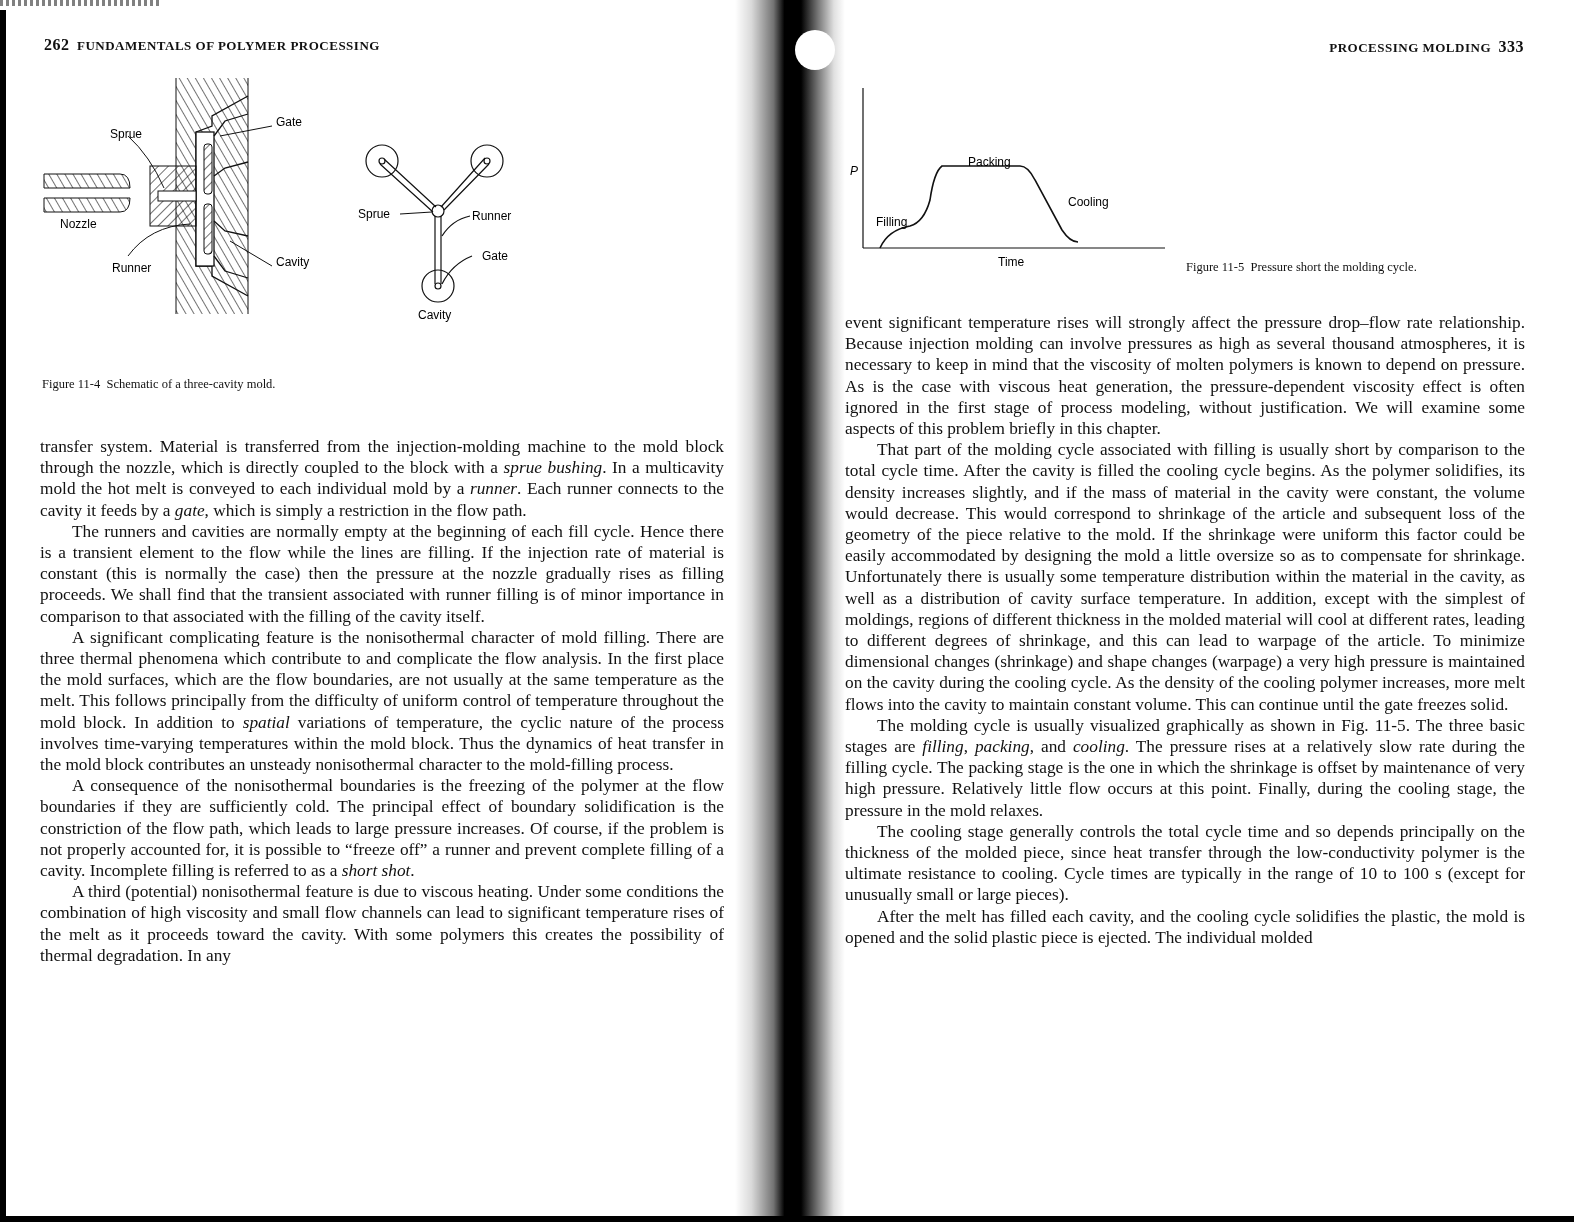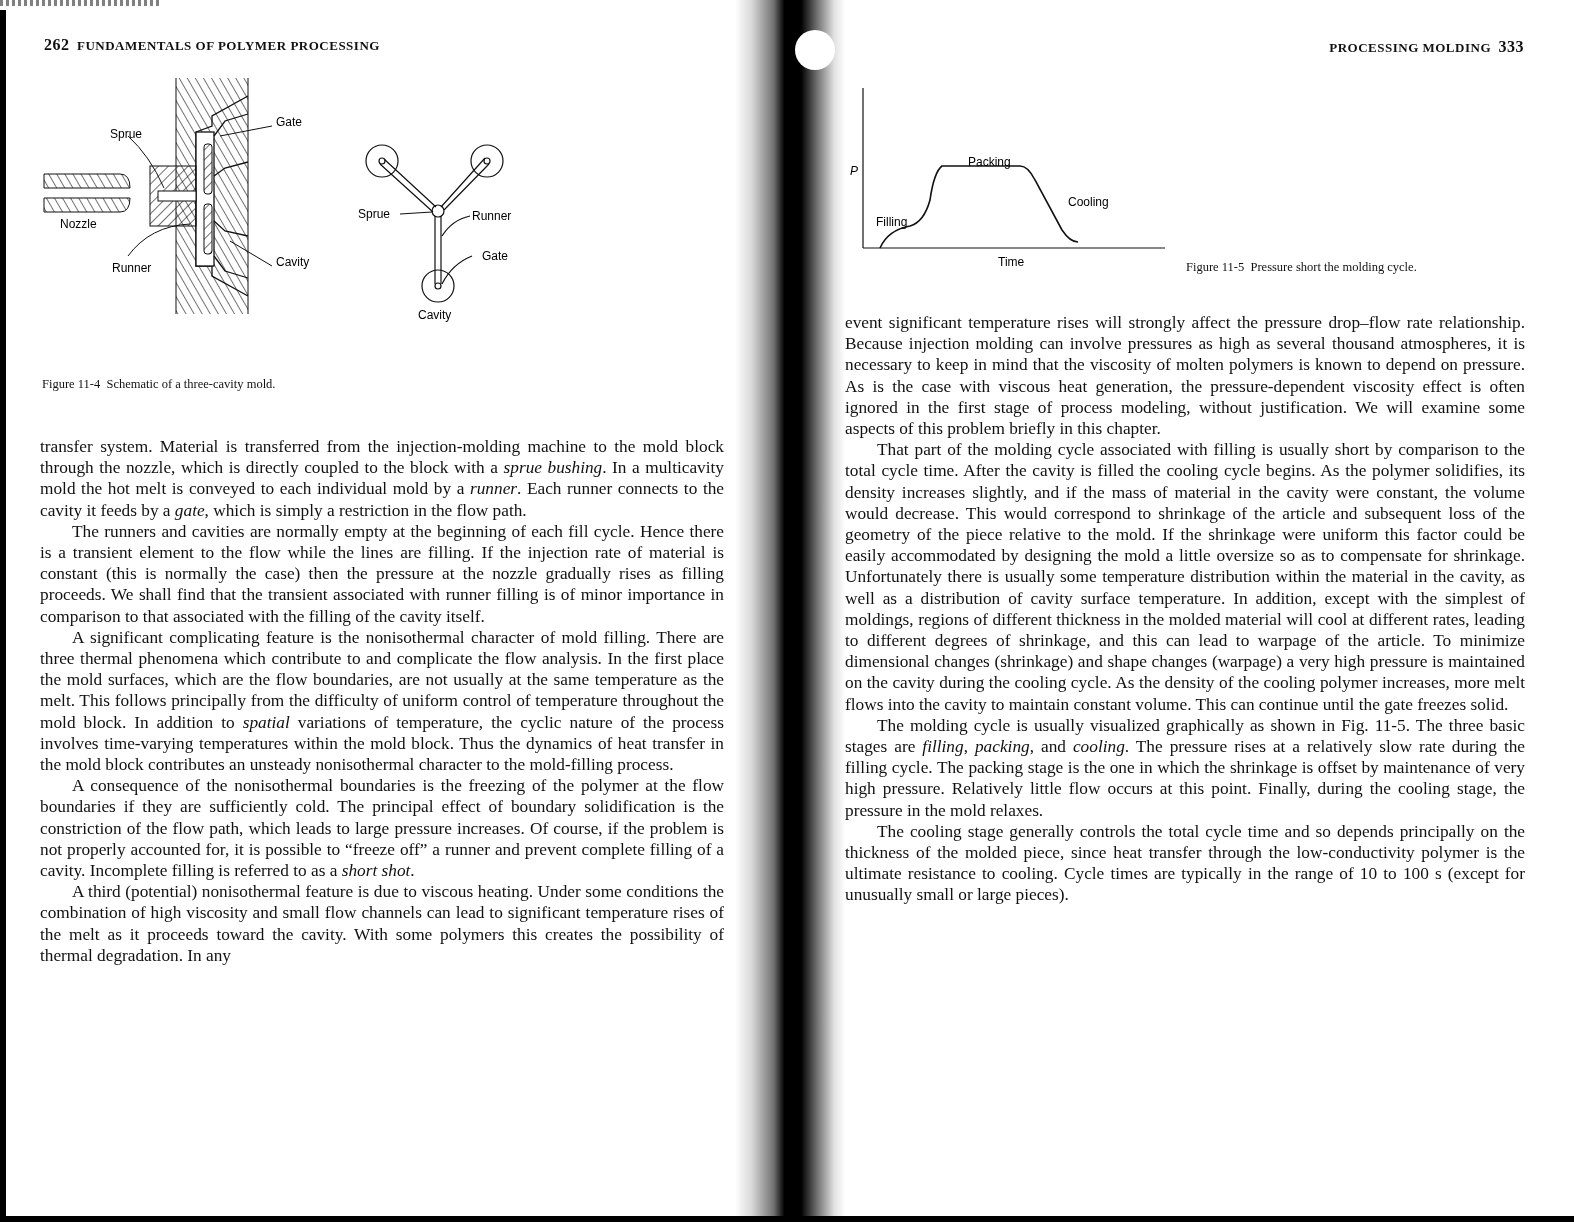--- a/index.html
+++ b/index.html
@@ -146,15 +146,16 @@
     <b>Figure 11-5</b>&nbsp;
     <span>Pressure short the molding cycle.</span>
   </div>
 </div>
 
 <div class="body-text right-body" id="right-body">
     <p class=""><span>event significant temperature rises will strongly affect the pressure drop–flow rate relationship. Because injection molding can involve pressures as high as several thousand atmospheres, it is necessary to keep in mind that the viscosity of molten polymers is known to depend on pressure. As is the case with viscous heat generation, the pressure-dependent viscosity effect is often ignored in the first stage of process modeling, without justification. We will examine some aspects of this problem briefly in this chapter.</span></p>
     <p class="indent"><span>That part of the molding cycle associated with filling is usually short by comparison to the total cycle time. After the cavity is filled the cooling cycle begins. As the polymer solidifies, its density increases slightly, and if the mass of material in the cavity were constant, the volume would decrease. This would correspond to shrinkage of the article and subsequent loss of the geometry of the piece relative to the mold. If the shrinkage were uniform this factor could be easily accommodated by designing the mold a little oversize so as to compensate for shrinkage. Unfortunately there is usually some temperature distribution within the material in the cavity, as well as a distribution of cavity surface temperature. In addition, except with the simplest of moldings, regions of different thickness in the molded material will cool at different rates, leading to different degrees of shrinkage, and this can lead to warpage of the article. To minimize dimensional changes (shrinkage) and shape changes (warpage) a very high pressure is maintained on the cavity during the cooling cycle. As the density of the cooling polymer increases, more melt flows into the cavity to maintain constant volume. This can continue until the gate freezes solid.</span></p>
     <p class="indent"><span>The molding cycle is usually visualized graphically as shown in Fig. 11-5. The three basic stages are </span><em>filling</em><span>, </span><em>packing</em><span>, and </span><em>cooling</em><span>. The pressure rises at a relatively slow rate during the filling cycle. The packing stage is the one in which the shrinkage is offset by maintenance of very high pressure. Relatively little flow occurs at this point. Finally, during the cooling stage, the pressure in the mold relaxes.</span></p>
     <p class="indent"><span>The cooling stage generally controls the total cycle time and so depends principally on the thickness of the molded piece, since heat transfer through the low-conductivity polymer is the ultimate resistance to cooling. Cycle times are typically in the range of 10 to 100 s (except for unusually small or large pieces).</span></p>
+    <p class="indent"><span>After the melt has filled each cavity, and the cooling cycle solidifies the plastic, the mold is opened and the solid plastic piece is ejected. The individual molded</span></p>
   </div>
 
 <div class="bottom-rule"></div>
 
 </body></html>

